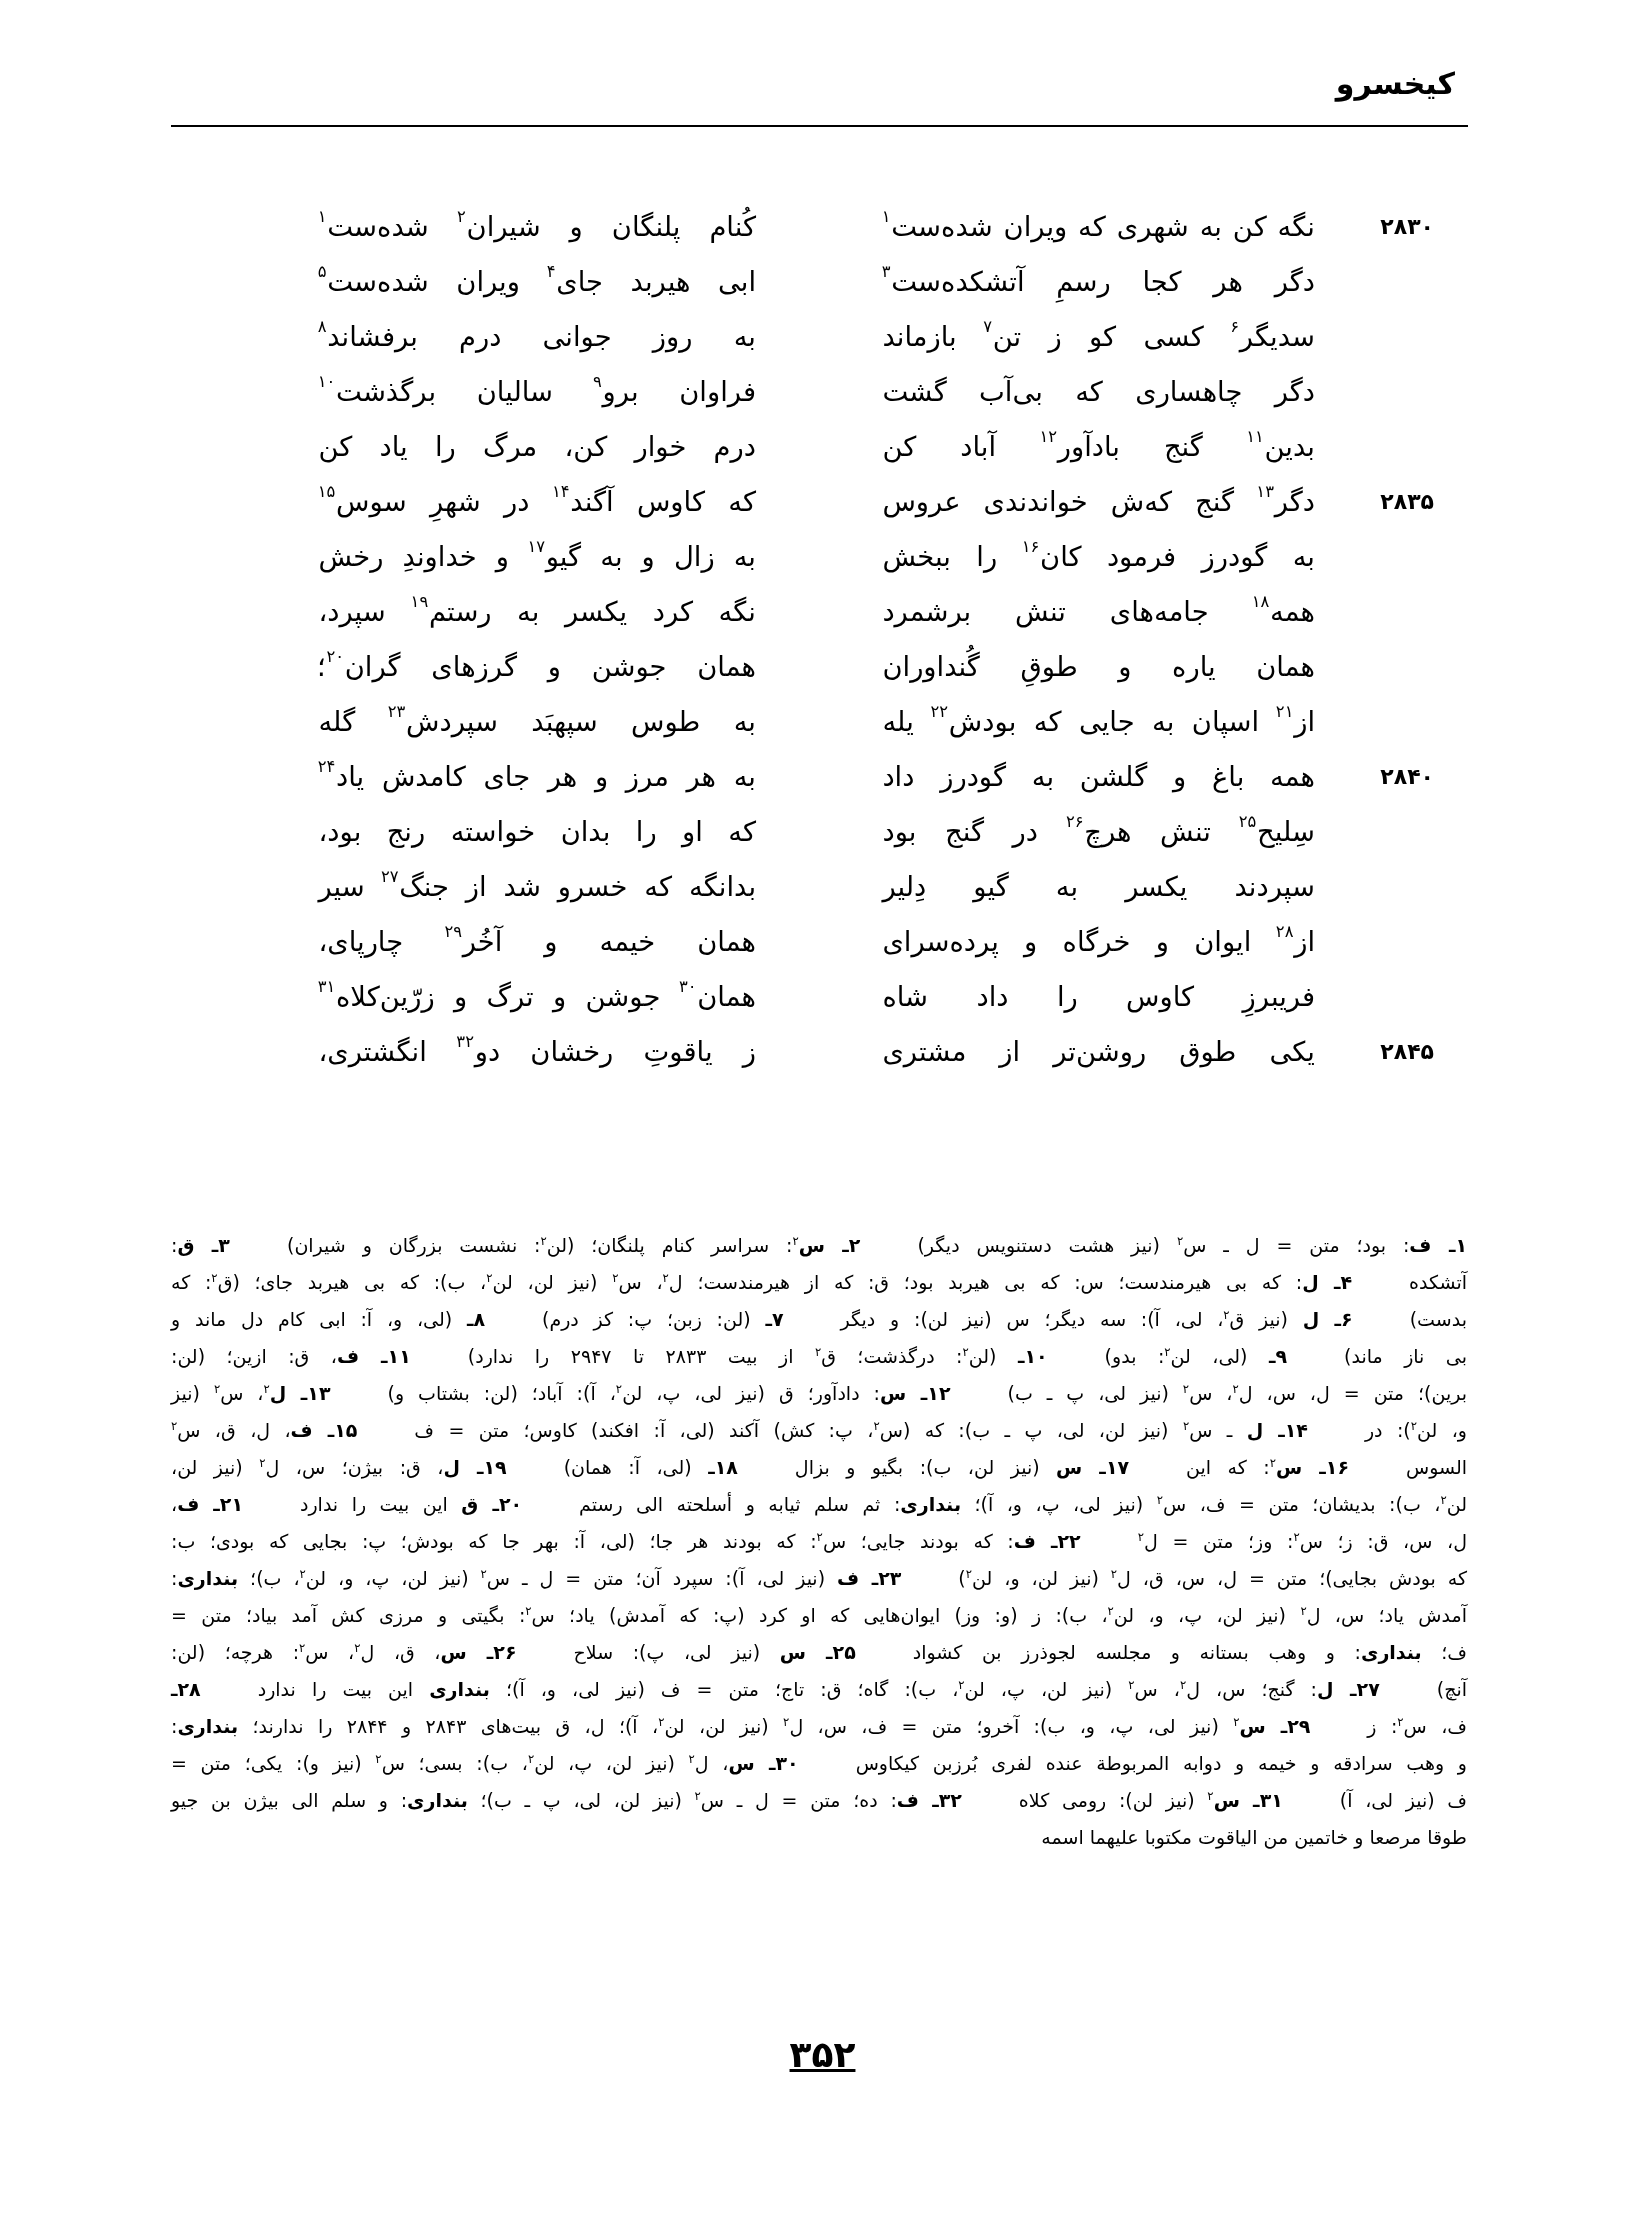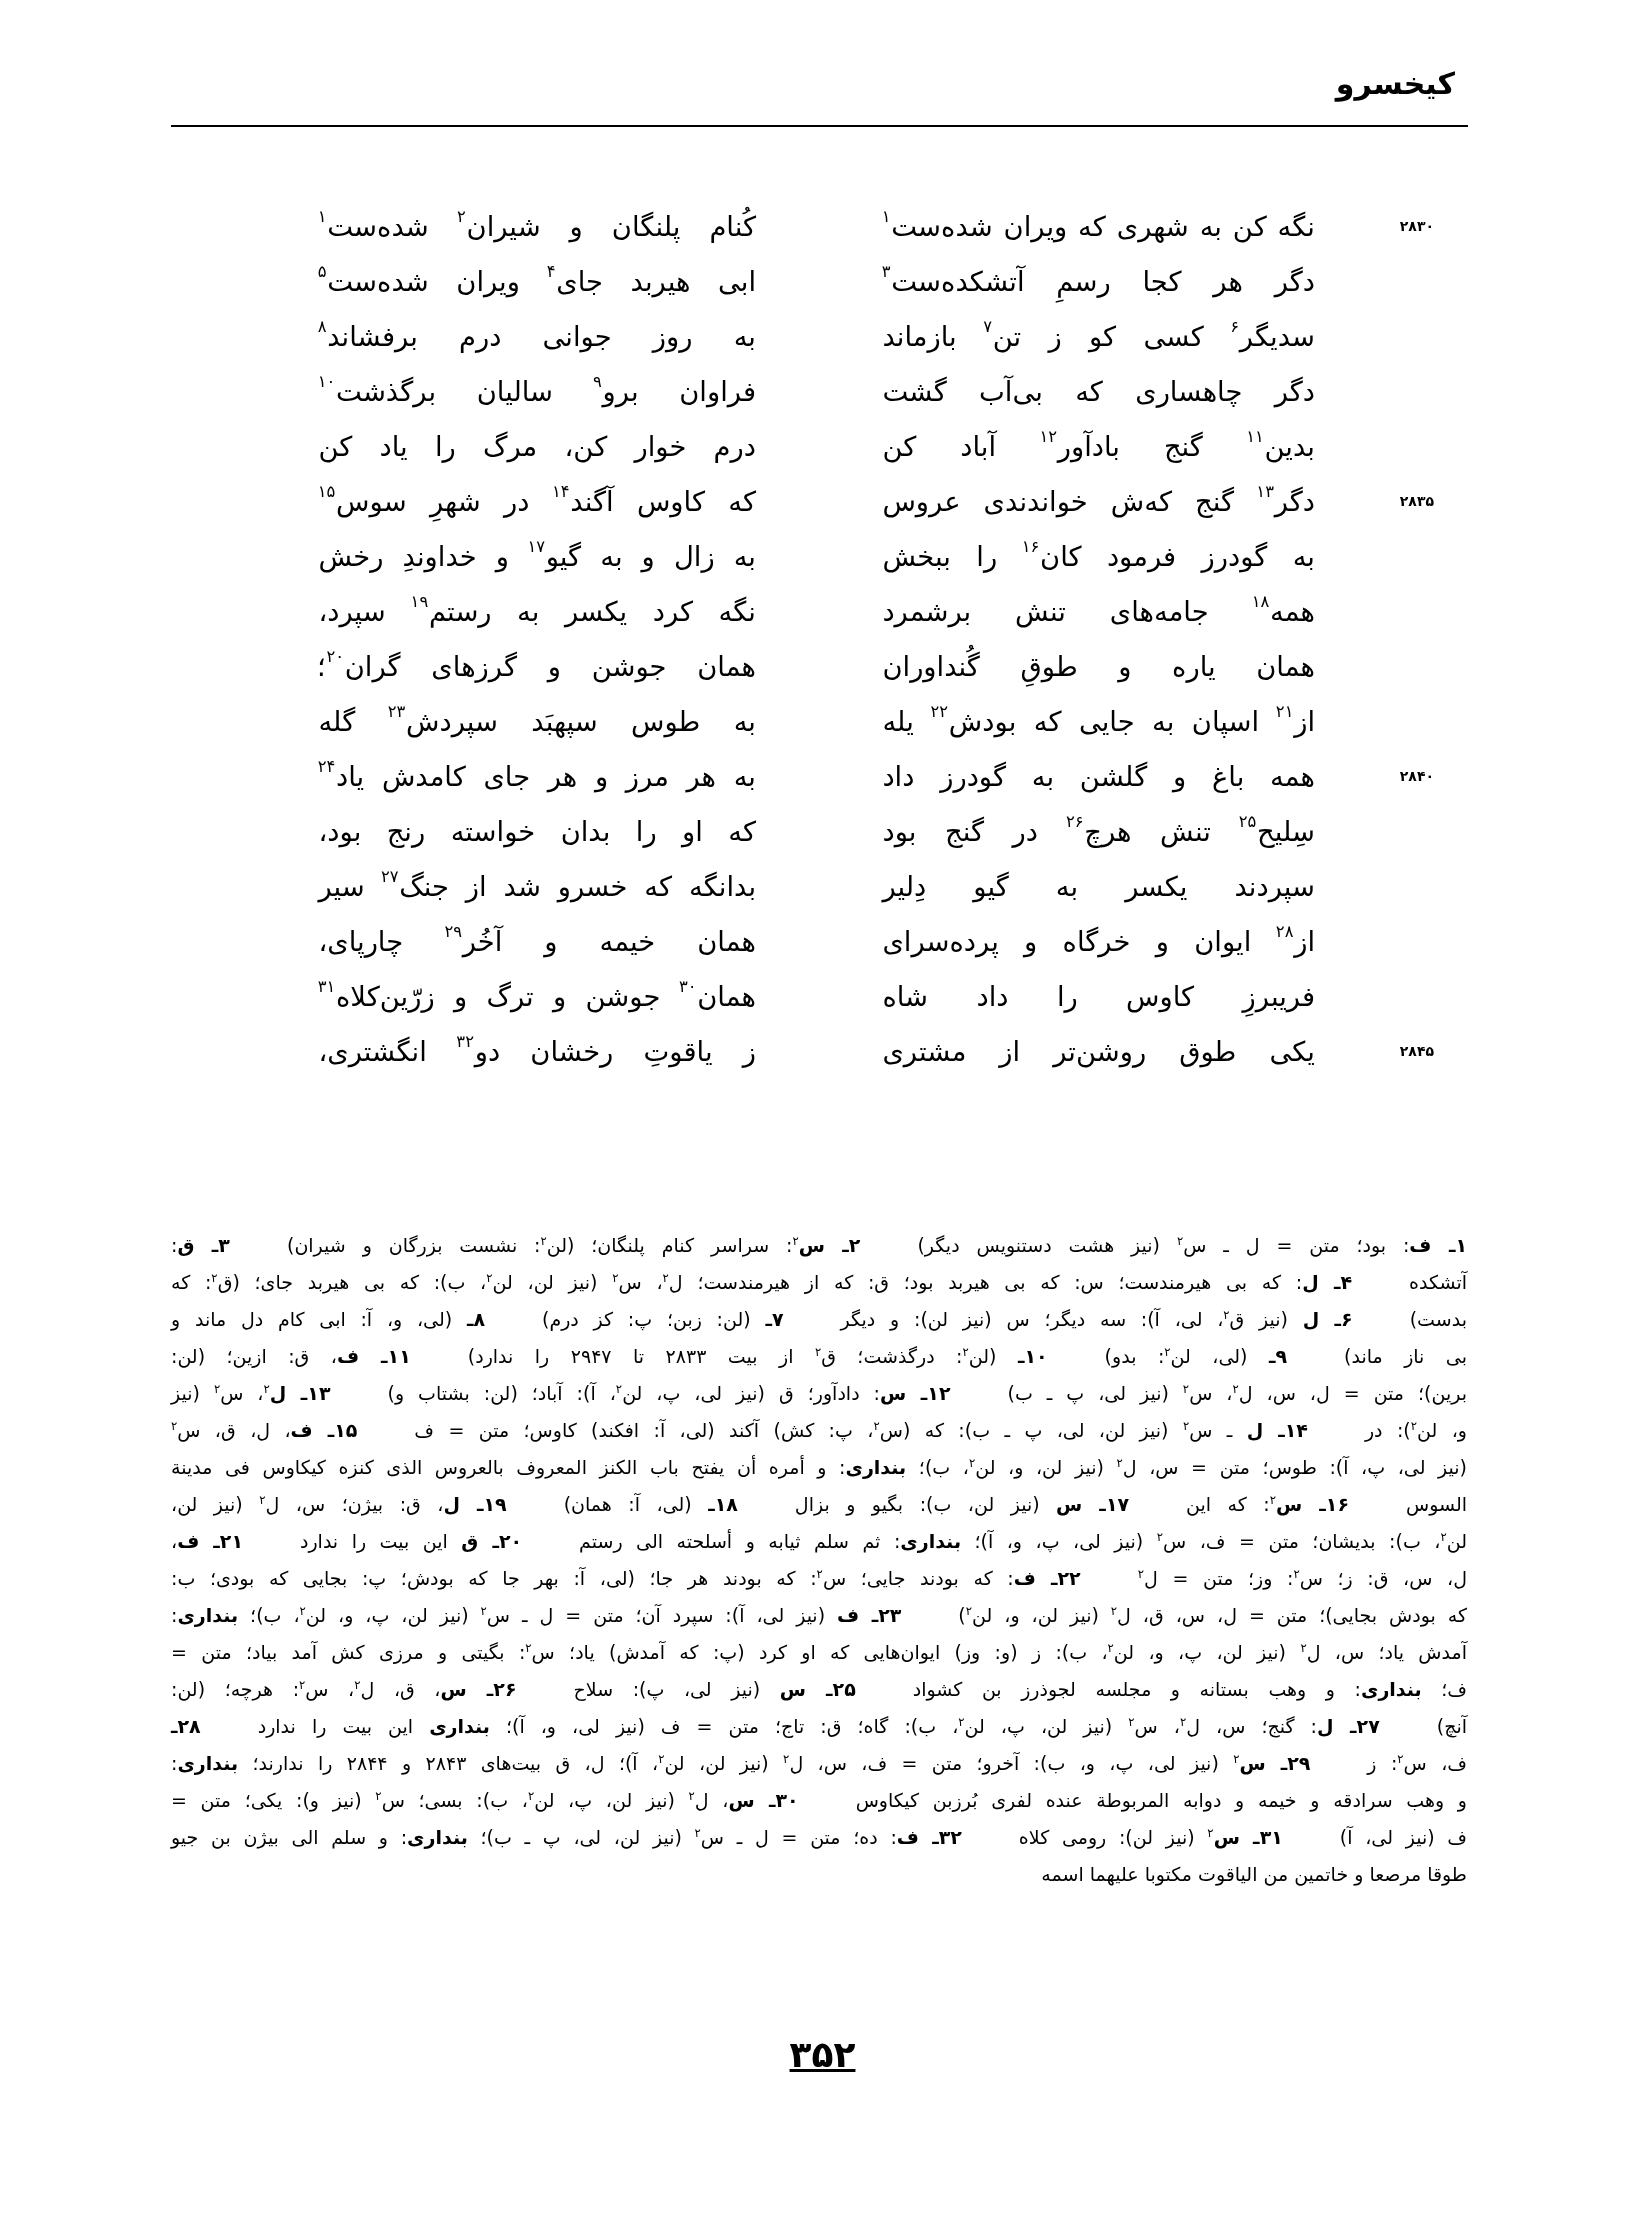--- a/index.html
+++ b/index.html
@@ -12,21 +12,21 @@
   .running-title {
     position: absolute; right: 194px; top: 63px;
     font-size: 30px; font-weight: bold; line-height: 41px; white-space: nowrap;
   }
   .header-rule { position: absolute; left: 171px; top: 125px; width: 1297px; height: 2.1px; background: #000; }
 
   .verses { position: absolute; left: 0; top: 199px; width: 1649px; }
   .verse { position: relative; height: 55px; width: 1649px; }
   .vnum {
     position: absolute; right: 215px; top: 0; height: 55px; line-height: 55px;
-    font-size: 14px; font-weight: bold; white-space: nowrap;
+    font-size: 22px; font-weight: bold; white-space: nowrap;
   }
   .hemi {
     position: absolute; top: 0; height: 55px;
     display: flex; flex-direction: row; justify-content: space-between; align-items: baseline;
     direction: rtl; font-size: 27.4px; line-height: 55px;
   }
   .hemi.first { left: 881px; width: 434px; }
   .hemi.second { left: 317px; width: 439px; }
   .word { white-space: nowrap; line-height: 55px; }
   .note { font-size: 16.4px; vertical-align: baseline; position: relative; top: -13.7px; margin: 0 0.7px; }
@@ -351,21 +351,20 @@
       </div>
     </div>
 
   <div class="footnotes">
       <div class="fn-line"><span class="seg" data-style="b">۱ـ ف</span><span class="seg">: بود؛ متن = ل ـ س</span><span class="seg" data-style="sup">۲</span><span class="seg"> (نیز هشت دستنویس دیگر)   </span><span class="seg" data-style="b">۲ـ س</span><span class="seg" data-style="sup">۲</span><span class="seg">: سراسر کنام پلنگان؛ (لن</span><span class="seg" data-style="sup">۲</span><span class="seg">: نشست بزرگان و شیران)   </span><span class="seg" data-style="b">۳ـ ق</span><span class="seg">:</span></div>
       <div class="fn-line"><span class="seg">آتشکده   </span><span class="seg" data-style="b">۴ـ ل</span><span class="seg">: که بی هیرمندست؛ س: که بی هیربد بود؛ ق: که از هیرمندست؛ ل</span><span class="seg" data-style="sup">۲</span><span class="seg">، س</span><span class="seg" data-style="sup">۲</span><span class="seg"> (نیز لن، لن</span><span class="seg" data-style="sup">۲</span><span class="seg">، ب): که بی هیربد جای؛ (ق</span><span class="seg" data-style="sup">۲</span><span class="seg">: که</span></div>
       <div class="fn-line"><span class="seg">بدست)   </span><span class="seg" data-style="b">۶ـ ل</span><span class="seg"> (نیز ق</span><span class="seg" data-style="sup">۲</span><span class="seg">، لی، آ): سه دیگر؛ س (نیز لن): و دیگر   </span><span class="seg" data-style="b">۷ـ</span><span class="seg"> (لن: زبن؛ پ: کز درم)   </span><span class="seg" data-style="b">۸ـ</span><span class="seg"> (لی، و، آ: ابی کام دل ماند و</span></div>
       <div class="fn-line"><span class="seg">بی ناز ماند)   </span><span class="seg" data-style="b">۹ـ</span><span class="seg"> (لی، لن</span><span class="seg" data-style="sup">۲</span><span class="seg">: بدو)   </span><span class="seg" data-style="b">۱۰ـ</span><span class="seg"> (لن</span><span class="seg" data-style="sup">۲</span><span class="seg">: درگذشت؛ ق</span><span class="seg" data-style="sup">۲</span><span class="seg"> از بیت ۲۸۳۳ تا ۲۹۴۷ را ندارد)   </span><span class="seg" data-style="b">۱۱ـ ف</span><span class="seg">، ق: ازین؛ (لن:</span></div>
       <div class="fn-line"><span class="seg">برین)؛ متن = ل، س، ل</span><span class="seg" data-style="sup">۲</span><span class="seg">، س</span><span class="seg" data-style="sup">۲</span><span class="seg"> (نیز لی، پ ـ ب)   </span><span class="seg" data-style="b">۱۲ـ س</span><span class="seg">: دادآور؛ ق (نیز لی، پ، لن</span><span class="seg" data-style="sup">۲</span><span class="seg">، آ): آباد؛ (لن: بشتاب و)   </span><span class="seg" data-style="b">۱۳ـ ل</span><span class="seg" data-style="sup">۲</span><span class="seg">، س</span><span class="seg" data-style="sup">۲</span><span class="seg"> (نیز</span></div>
       <div class="fn-line"><span class="seg">و، لن</span><span class="seg" data-style="sup">۲</span><span class="seg">): در   </span><span class="seg" data-style="b">۱۴ـ ل</span><span class="seg"> ـ س</span><span class="seg" data-style="sup">۲</span><span class="seg"> (نیز لن، لی، پ ـ ب): که (س</span><span class="seg" data-style="sup">۲</span><span class="seg">، پ: کش) آکند (لی، آ: افکند) کاوس؛ متن = ف   </span><span class="seg" data-style="b">۱۵ـ ف</span><span class="seg">، ل، ق، س</span><span class="seg" data-style="sup">۲</span></div>
-      <div class="fn-line"><span class="seg">(نیز لی، پ، آ): طوس؛ متن = س، ل</span><span class="seg" data-style="sup">۲</span><span class="seg"> (نیز لن، و، لن</span><span class="seg" data-style="sup">۲</span><span class="seg">، ب)؛ </span><span class="seg" data-style="b">بنداری</span><span class="seg">: و أمره أن یفتح باب الکنز المعروف بالعروس الذی کنزه کیکاوس فی مدینة</span></div>
       <div class="fn-line"><span class="seg">السوس   </span><span class="seg" data-style="b">۱۶ـ س</span><span class="seg" data-style="sup">۲</span><span class="seg">: که این   </span><span class="seg" data-style="b">۱۷ـ س</span><span class="seg"> (نیز لن، ب): بگیو و بزال   </span><span class="seg" data-style="b">۱۸ـ</span><span class="seg"> (لی، آ: همان)   </span><span class="seg" data-style="b">۱۹ـ ل</span><span class="seg">، ق: بیژن؛ س، ل</span><span class="seg" data-style="sup">۲</span><span class="seg"> (نیز لن،</span></div>
       <div class="fn-line"><span class="seg">لن</span><span class="seg" data-style="sup">۲</span><span class="seg">، ب): بدیشان؛ متن = ف، س</span><span class="seg" data-style="sup">۲</span><span class="seg"> (نیز لی، پ، و، آ)؛ </span><span class="seg" data-style="b">بنداری</span><span class="seg">: ثم سلم ثیابه و أسلحته الی رستم   </span><span class="seg" data-style="b">۲۰ـ ق</span><span class="seg"> این بیت را ندارد   </span><span class="seg" data-style="b">۲۱ـ ف</span><span class="seg">،</span></div>
       <div class="fn-line"><span class="seg">ل، س، ق: ز؛ س</span><span class="seg" data-style="sup">۲</span><span class="seg">: وز؛ متن = ل</span><span class="seg" data-style="sup">۲</span><span class="seg">   </span><span class="seg" data-style="b">۲۲ـ ف</span><span class="seg">: که بودند جایی؛ س</span><span class="seg" data-style="sup">۲</span><span class="seg">: که بودند هر جا؛ (لی، آ: بهر جا که بودش؛ پ: بجایی که بودی؛ ب:</span></div>
       <div class="fn-line"><span class="seg">که بودش بجایی)؛ متن = ل، س، ق، ل</span><span class="seg" data-style="sup">۲</span><span class="seg"> (نیز لن، و، لن</span><span class="seg" data-style="sup">۲</span><span class="seg">)   </span><span class="seg" data-style="b">۲۳ـ ف</span><span class="seg"> (نیز لی، آ): سپرد آن؛ متن = ل ـ س</span><span class="seg" data-style="sup">۲</span><span class="seg"> (نیز لن، پ، و، لن</span><span class="seg" data-style="sup">۲</span><span class="seg">، ب)؛ </span><span class="seg" data-style="b">بنداری</span><span class="seg">:</span></div>
       <div class="fn-line"><span class="seg">آمدش یاد؛ س، ل</span><span class="seg" data-style="sup">۲</span><span class="seg"> (نیز لن، پ، و، لن</span><span class="seg" data-style="sup">۲</span><span class="seg">، ب): ز (و: وز) ایوان‌هایی که او کرد (پ: که آمدش) یاد؛ س</span><span class="seg" data-style="sup">۲</span><span class="seg">: بگیتی و مرزی کش آمد بیاد؛ متن =</span></div>
       <div class="fn-line"><span class="seg">ف؛ </span><span class="seg" data-style="b">بنداری</span><span class="seg">: و وهب بستانه و مجلسه لجوذرز بن کشواد   </span><span class="seg" data-style="b">۲۵ـ س</span><span class="seg"> (نیز لی، پ): سلاح   </span><span class="seg" data-style="b">۲۶ـ س</span><span class="seg">، ق، ل</span><span class="seg" data-style="sup">۲</span><span class="seg">، س</span><span class="seg" data-style="sup">۲</span><span class="seg">: هرچه؛ (لن:</span></div>
       <div class="fn-line"><span class="seg">آنچ)   </span><span class="seg" data-style="b">۲۷ـ ل</span><span class="seg">: گنج؛ س، ل</span><span class="seg" data-style="sup">۲</span><span class="seg">، س</span><span class="seg" data-style="sup">۲</span><span class="seg"> (نیز لن، پ، لن</span><span class="seg" data-style="sup">۲</span><span class="seg">، ب): گاه؛ ق: تاج؛ متن = ف (نیز لی، و، آ)؛ </span><span class="seg" data-style="b">بنداری</span><span class="seg"> این بیت را ندارد   </span><span class="seg" data-style="b">۲۸ـ</span></div>
       <div class="fn-line"><span class="seg">ف، س</span><span class="seg" data-style="sup">۲</span><span class="seg">: ز   </span><span class="seg" data-style="b">۲۹ـ س</span><span class="seg" data-style="sup">۲</span><span class="seg"> (نیز لی، پ، و، ب): آخرو؛ متن = ف، س، ل</span><span class="seg" data-style="sup">۲</span><span class="seg"> (نیز لن، لن</span><span class="seg" data-style="sup">۲</span><span class="seg">، آ)؛ ل، ق بیت‌های ۲۸۴۳ و ۲۸۴۴ را ندارند؛ </span><span class="seg" data-style="b">بنداری</span><span class="seg">:</span></div>
       <div class="fn-line"><span class="seg">و وهب سرادقه و خیمه و دوابه المربوطة عنده لفری بُرزبن کیکاوس   </span><span class="seg" data-style="b">۳۰ـ س</span><span class="seg">، ل</span><span class="seg" data-style="sup">۲</span><span class="seg"> (نیز لن، پ، لن</span><span class="seg" data-style="sup">۲</span><span class="seg">، ب): بسی؛ س</span><span class="seg" data-style="sup">۲</span><span class="seg"> (نیز و): یکی؛ متن =</span></div>
       <div class="fn-line"><span class="seg">ف (نیز لی، آ)   </span><span class="seg" data-style="b">۳۱ـ س</span><span class="seg" data-style="sup">۲</span><span class="seg"> (نیز لن): رومی کلاه   </span><span class="seg" data-style="b">۳۲ـ ف</span><span class="seg">: ده؛ متن = ل ـ س</span><span class="seg" data-style="sup">۲</span><span class="seg"> (نیز لن، لی، پ ـ ب)؛ </span><span class="seg" data-style="b">بنداری</span><span class="seg">: و سلم الی بیژن بن جیو</span></div>

